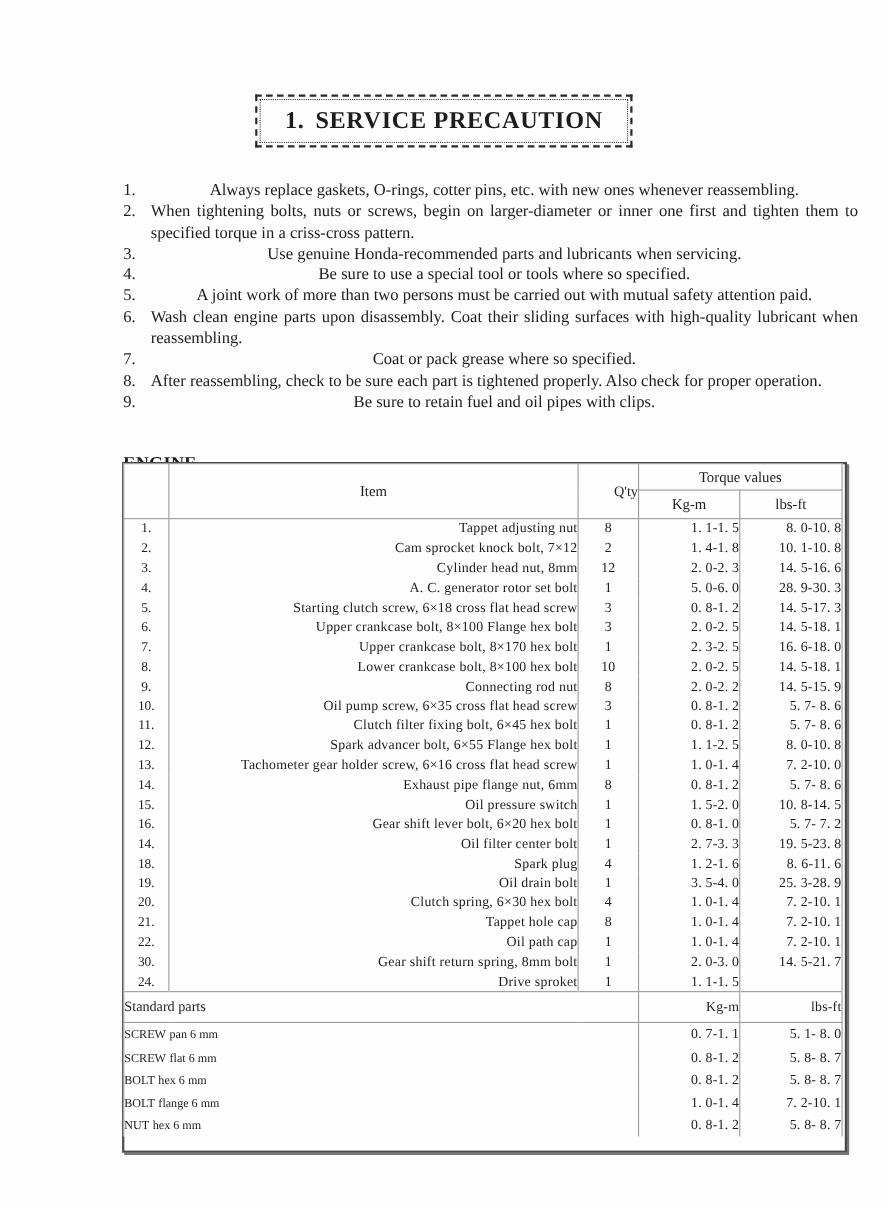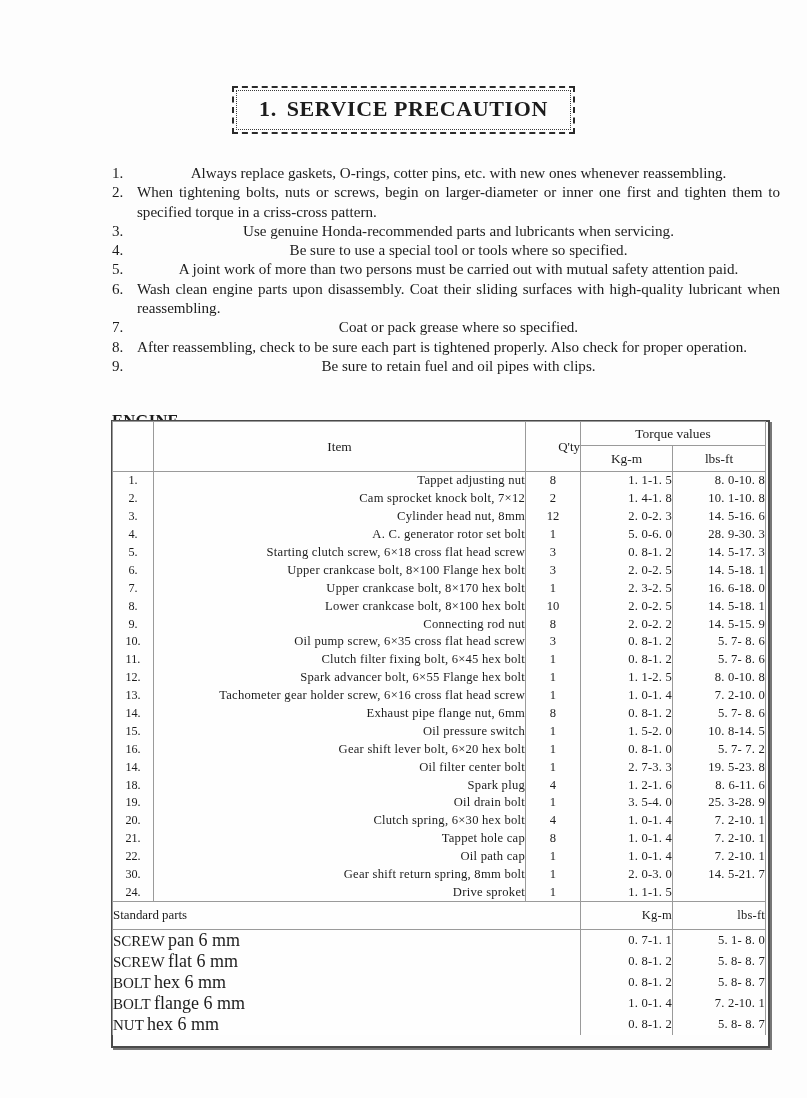--- a/index.html
+++ b/index.html
@@ -138,22 +138,22 @@
   .r-val  { text-align: right; letter-spacing: 0.2px; }
   .body-row td { height: 17.9px; border-top: none; border-bottom: none; }
   .std-head td { height: 27px; margin-left: 12px; }
   .std-label {
     text-align: left;
     padding-left: 18px;
     font-size: 12.9px;
   }
   .std-row td { height: 20.5px; border-top: none; border-bottom: none; }
   .std-item { text-align: left; padding-left: 42px; font-size: 12.9px; }
-  .std-name { font-size: 15px; }
-  .std-suffix { font-size: 18px; }
+  .std-name { font-size: 11px; }
+  .std-suffix { font-size: 11px; }
   .top-edge { border-top: 1.6px solid #6a6a6a; }
 </style>
 </head>
 <body>
 
 <div class="page">
 
   <div class="title-wrap">
     <div class="title-frame">
       <div class="title-inner">

